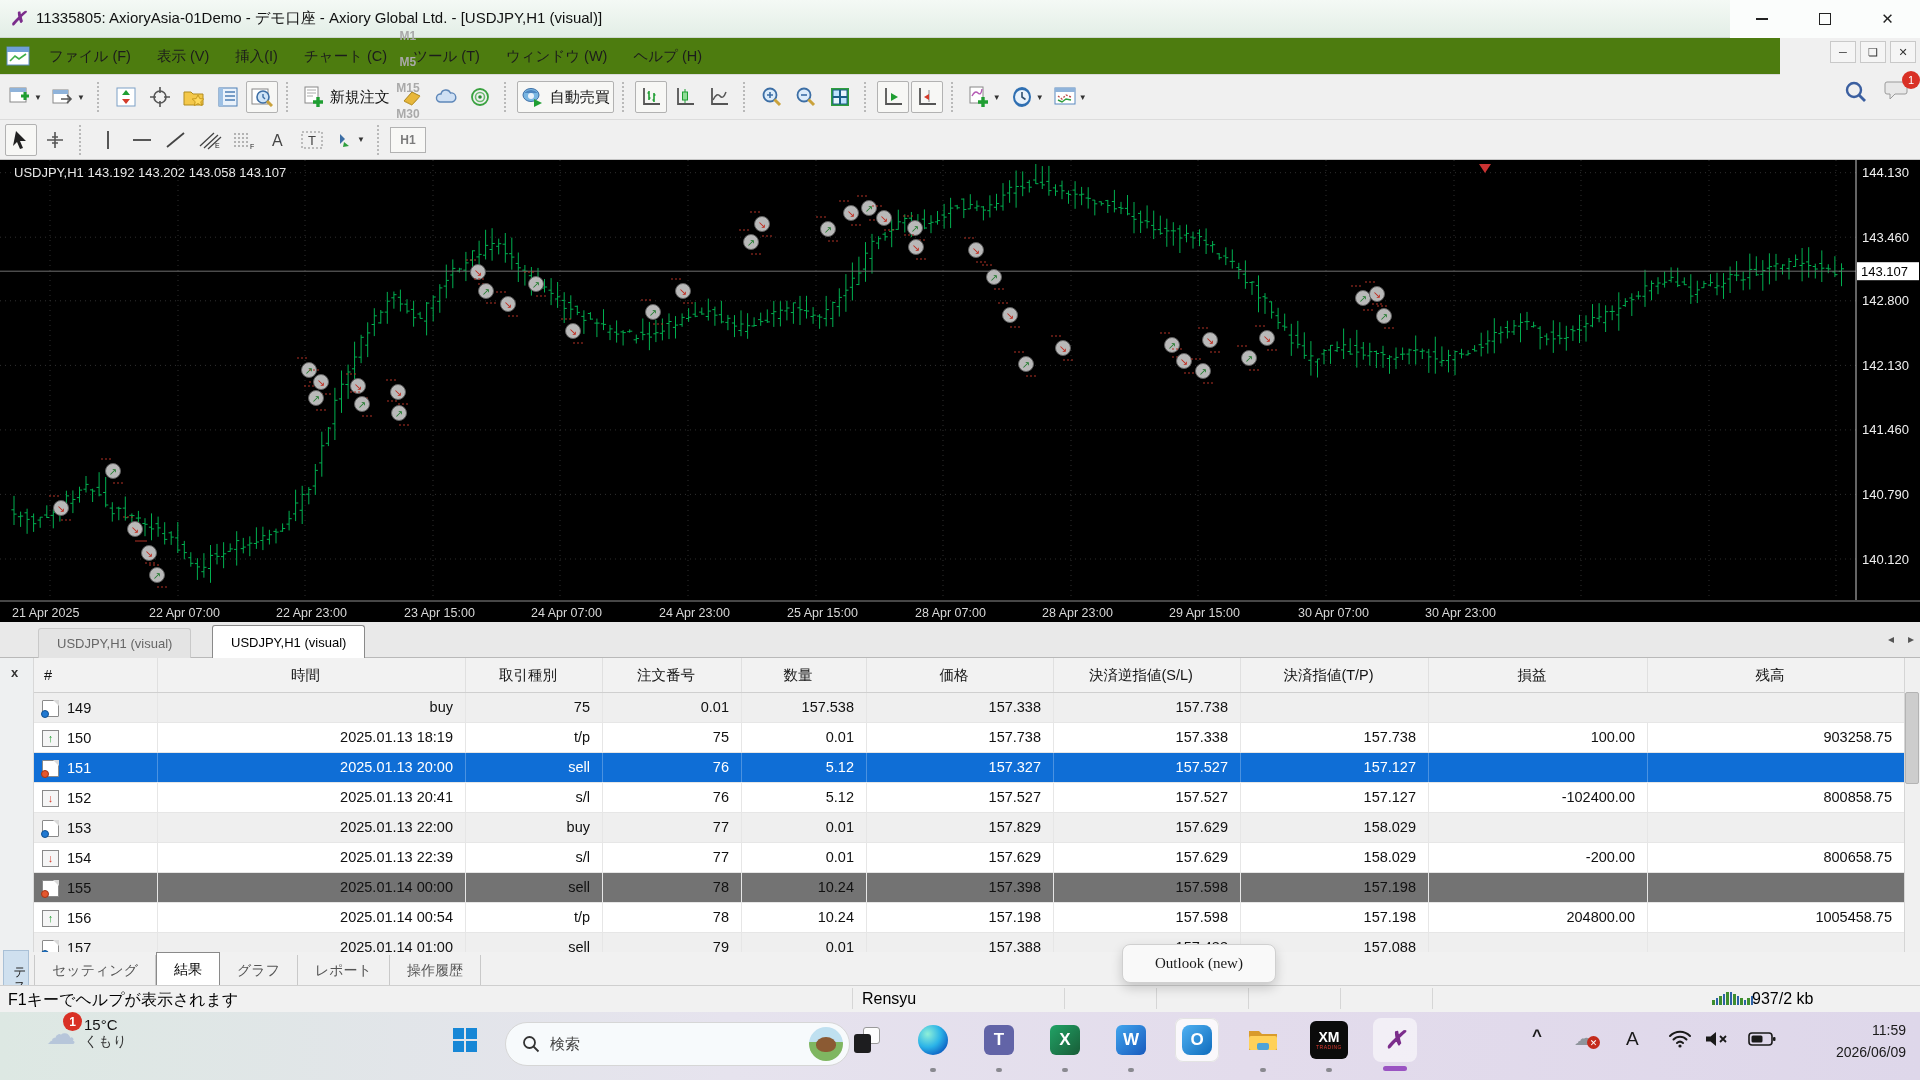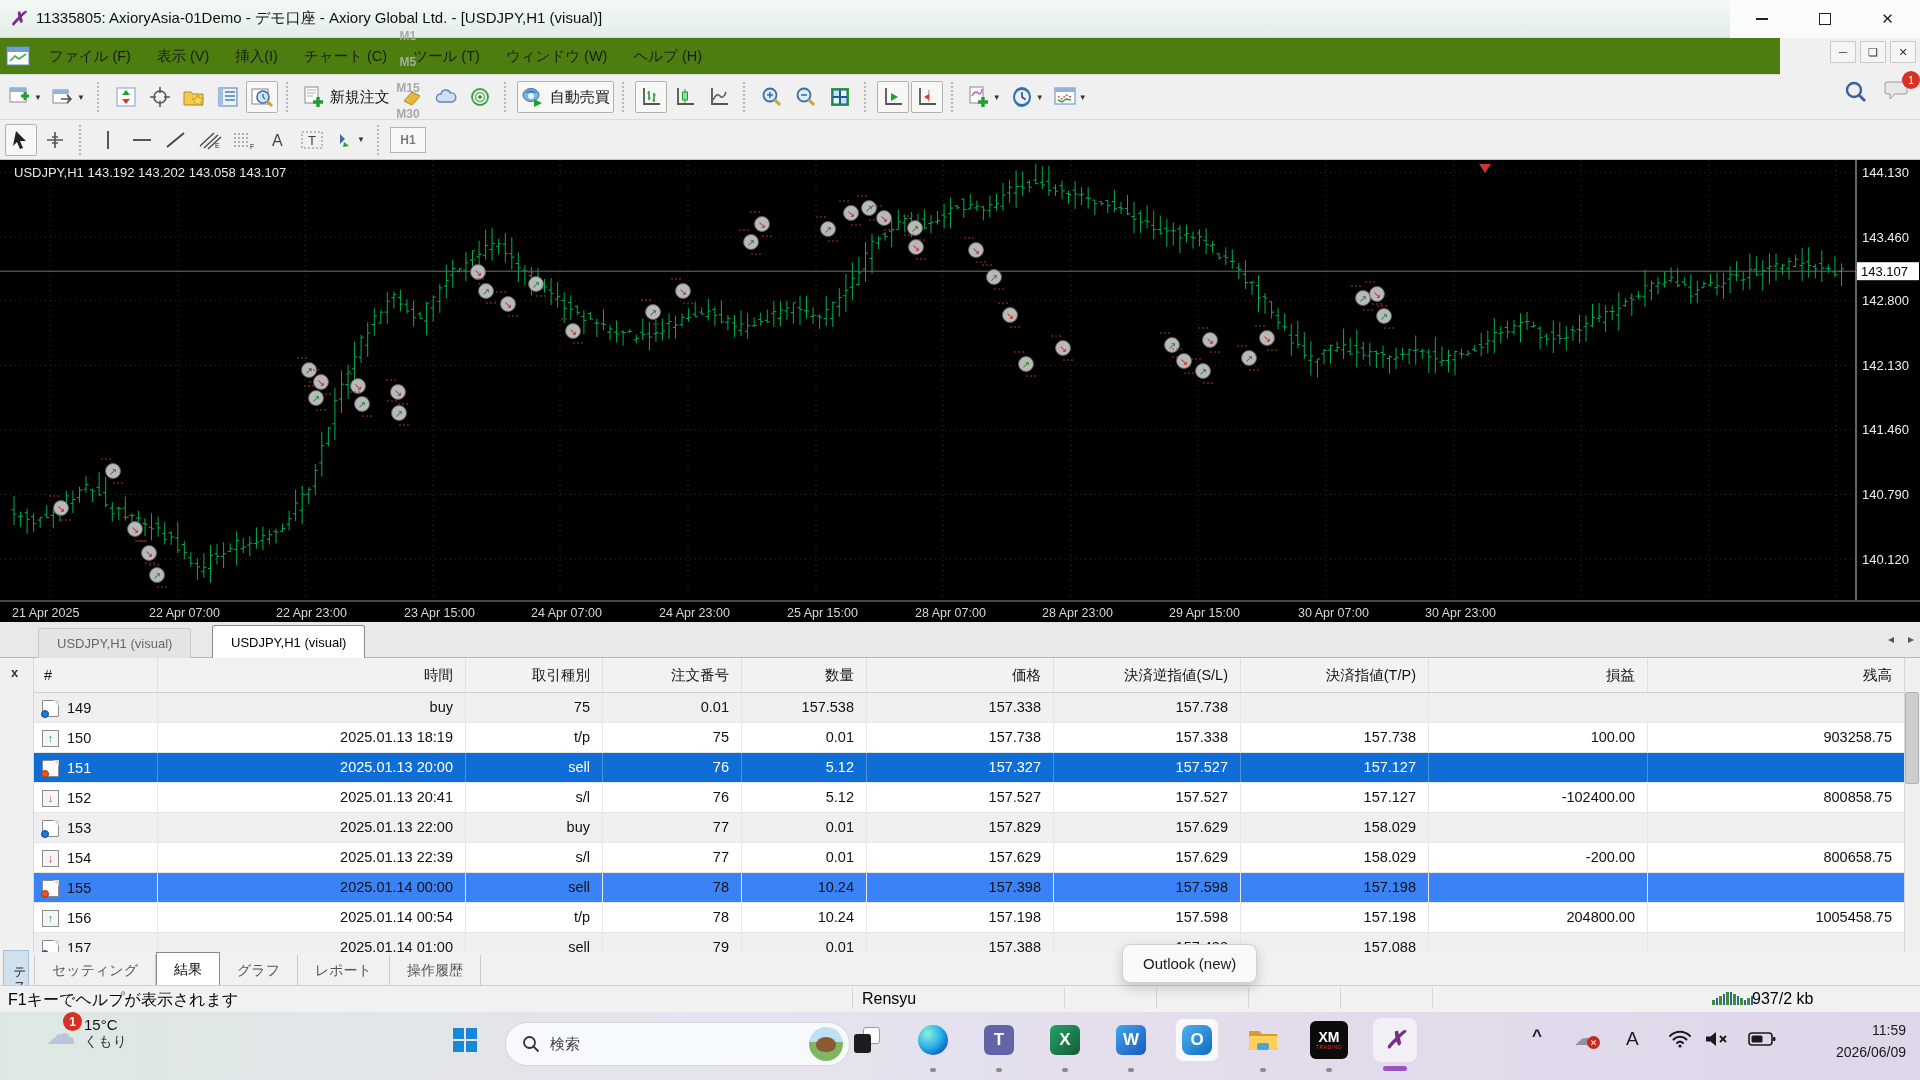--- a/index.html
+++ b/index.html
@@ -67,21 +67,21 @@
     border-right:1px solid #d8d8d8; }
   #panel-close { position:absolute; left:11px; top:665px; font-size:13px; color:#333; font-weight:bold; }
   #vlabel { left:3px; top:950px; width:26px; height:64px; writing-mode:vertical-rl;
     font-size:12.5px; color:#2a2a2a; background:#cfe0ef; text-align:center;
     border:1px solid #a9c0d6; letter-spacing:1px; }
   #tbl-header { left:34px; top:658px; width:1870px; height:35px; background:#f2f2f2;
     border-bottom:1px solid #cfcfcf; display:grid;
     grid-template-columns:123px 308px 137px 139px 125px 187px 187px 188px 219px 257px;
     align-items:center; }
   #tbl-rows { left:34px; top:693px; width:1870px; height:259px; overflow:hidden; background:#fff; }
-  .hcell { font-size:14.5px; color:#141414; text-align:right; padding-right:12px;
+  .hcell { font-size:14.5px; color:#141414; text-align:center; padding-right:12px;
     border-left:1px solid #e0e0e0; line-height:34px; height:34px; }
   .hcell:first-child { text-align:left; padding-left:10px; border-left:none; }
   .trow { display:grid; grid-template-columns:123px 308px 137px 139px 125px 187px 187px 188px 219px 257px;
     height:30px; align-items:center; border-bottom:1px solid #e6e6e6; }
   .tcell { font-size:14.5px; color:#111; text-align:right; padding-right:12px;
     border-left:1px solid #e6e6e6; height:30px; line-height:29px; overflow:hidden; }
   .tcell.first { text-align:left; padding-left:8px; border-left:none; display:flex; align-items:center; }
   .trow.selected { background:#0f6ed6 !important; }
   .trow.selected .tcell { color:#fff; border-left-color:rgba(255,255,255,.25); }
   .ic { width:17px; height:17px; position:relative; margin-right:8px; flex:0 0 17px; }
@@ -144,22 +144,22 @@
   #mt4-tile { background:rgba(255,255,255,.55); }
   #outlook-tile { background:rgba(255,255,255,.8); box-shadow:0 0 0 1px #e3e3e3 inset; }
   #mt4-underline { position:absolute; left:1383px; top:1066px; width:24px; height:5px;
     border-radius:3px; background:#9a54c2; }
   .tray { position:absolute; top:1030px; color:#1a1a1a; }
   #clock { position:absolute; right:14px; top:1020px; text-align:right; font-size:14px;
     color:#1a1a1a; line-height:1.55; }
 
   
   #tooltip { left:1122px; top:944px; background:#f9f9f9; border:1px solid #d0d0d0;
-    border-radius:8px; padding:10px 20px; font-size:15px; color:#1a1a1a;
-    box-shadow:0 5px 12px rgba(0,0,0,.18); z-index:50; }
+    border-radius:8px; padding:10px 32px; font-size:15px; color:#1a1a1a;
+    box-shadow:0 5px 12px rgba(0,0,0,.18); z-index:50;font-family:Liberation Serif, serif; }
 </style>
 </head>
 <body>
 
 <div class="abs" id="titlebar">
   <span id="mt-logo">✗</span>
   <span id="win-title">11335805: AxioryAsia-01Demo - デモ口座 - Axiory Global Ltd. - [USDJPY,H1 (visual)]</span>
   <div id="title-btns">
     <div class="tbtn">
         <span class="mini"></span>
@@ -783,21 +783,21 @@
       <div class="tcell">2025.01.13 22:39</div>
       <div class="tcell">s/l</div>
       <div class="tcell">77</div>
       <div class="tcell">0.01</div>
       <div class="tcell">157.629</div>
       <div class="tcell">157.629</div>
       <div class="tcell">158.029</div>
       <div class="tcell">-200.00</div>
       <div class="tcell">800658.75</div>
     </div>
-    <div class="trow" style="background: #3b82f6;">
+    <div class="trow" style="background: #737373;">
       <div class="tcell first">
         <span class="ic ic-doc">
           <span class="ic-dot dot-sell"></span>
         </span>
         <span>155</span>
       </div>
       <div class="tcell">2025.01.14 00:00</div>
       <div class="tcell">sell</div>
       <div class="tcell">78</div>
       <div class="tcell">10.24</div>

